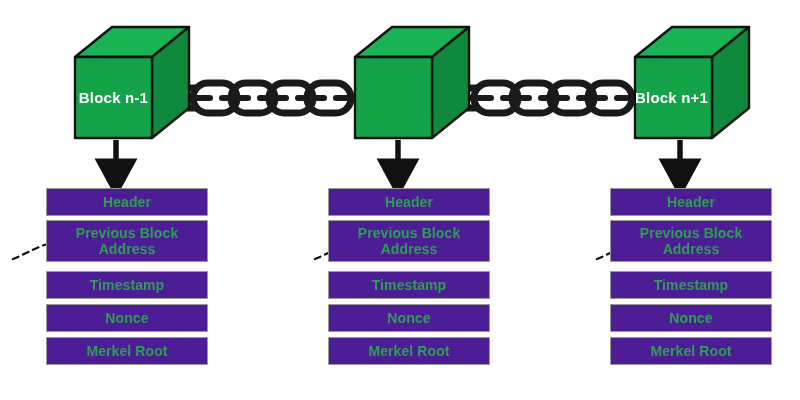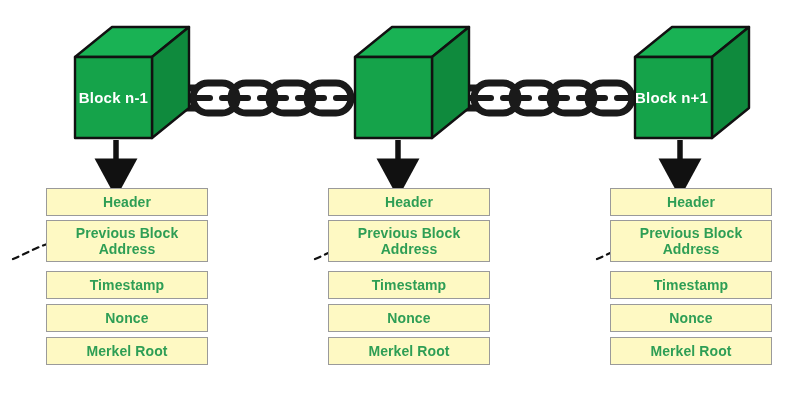--- a/index.html
+++ b/index.html
@@ -16,21 +16,21 @@
     position:absolute;
     color:#ffffff;
     font-size:15px;
     font-weight:700;
     white-space:nowrap;
     pointer-events:none;
     letter-spacing:0.2px;
   }
   .field-box{
     position:absolute;
-    background:#fef9c3;
+    background:#4c1d95;
     border:1.5px solid #9a9a9a;
     box-sizing:border-box;
     display:flex;
     align-items:center;
     justify-content:center;
     text-align:center;
     color:#2e9e55;
     font-size:14px;
     font-weight:700;
     line-height:1.15;

